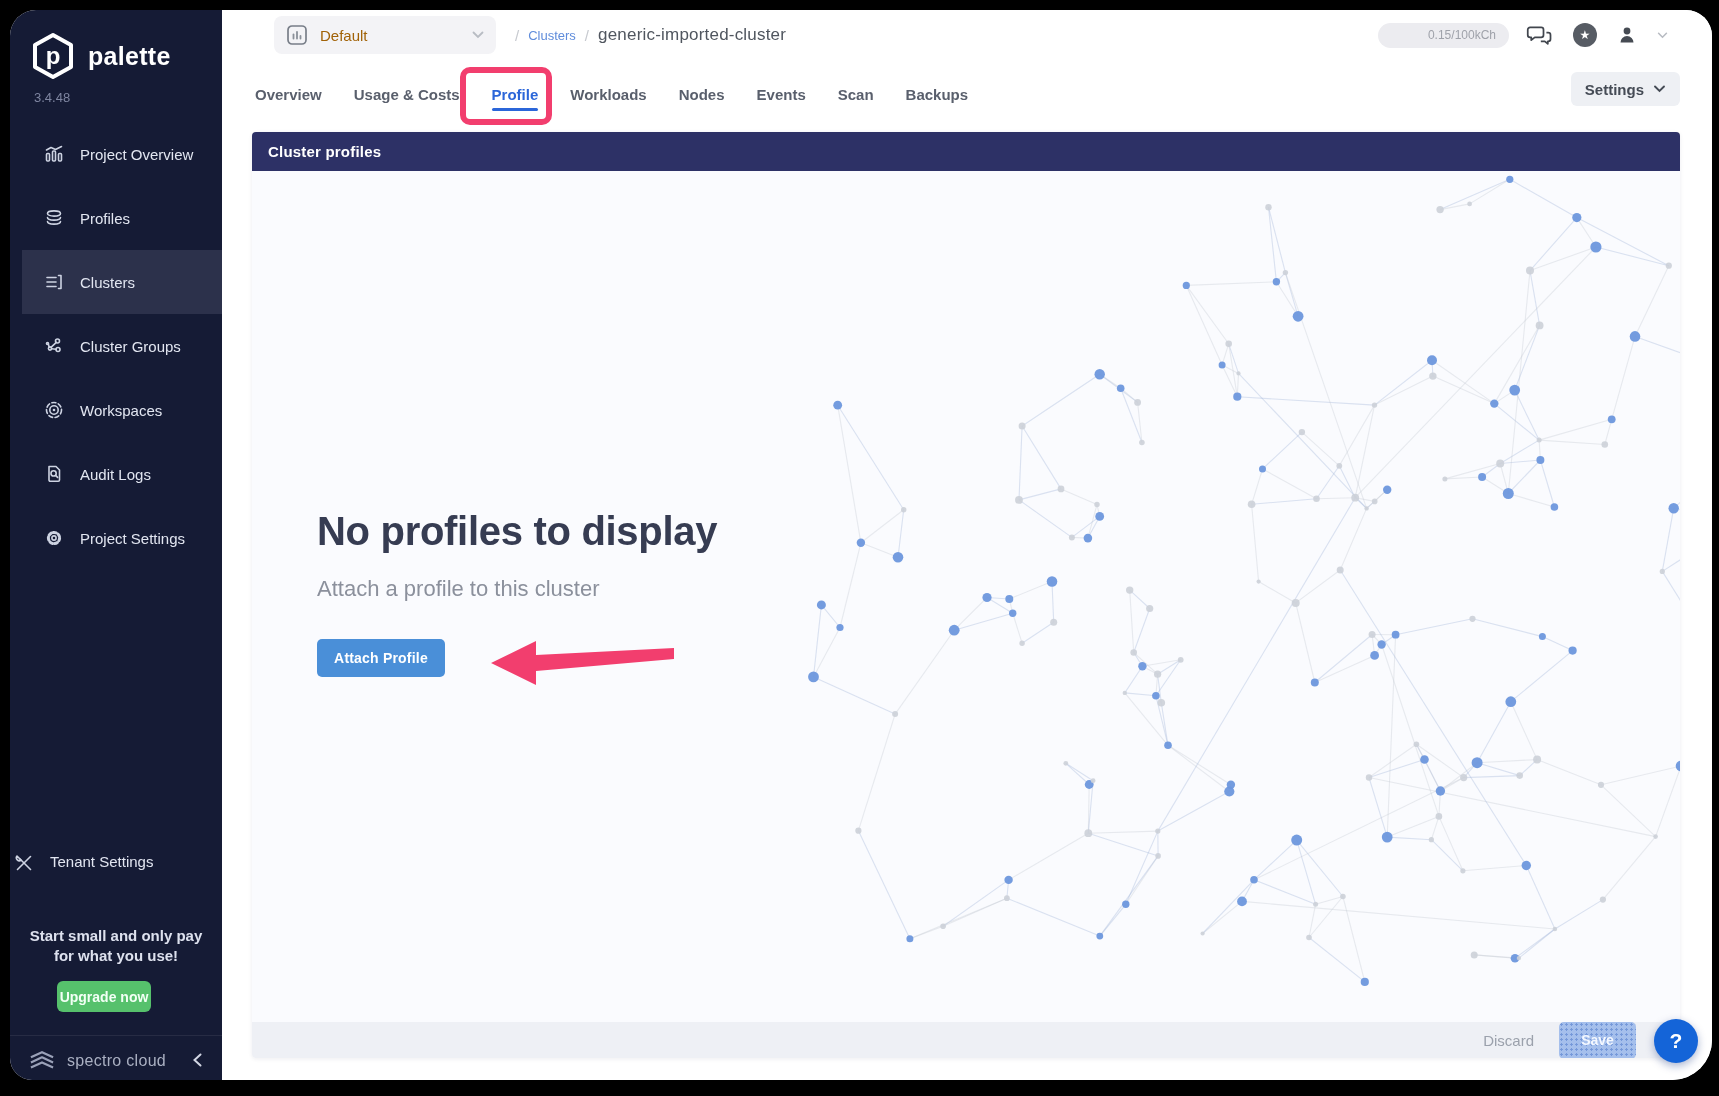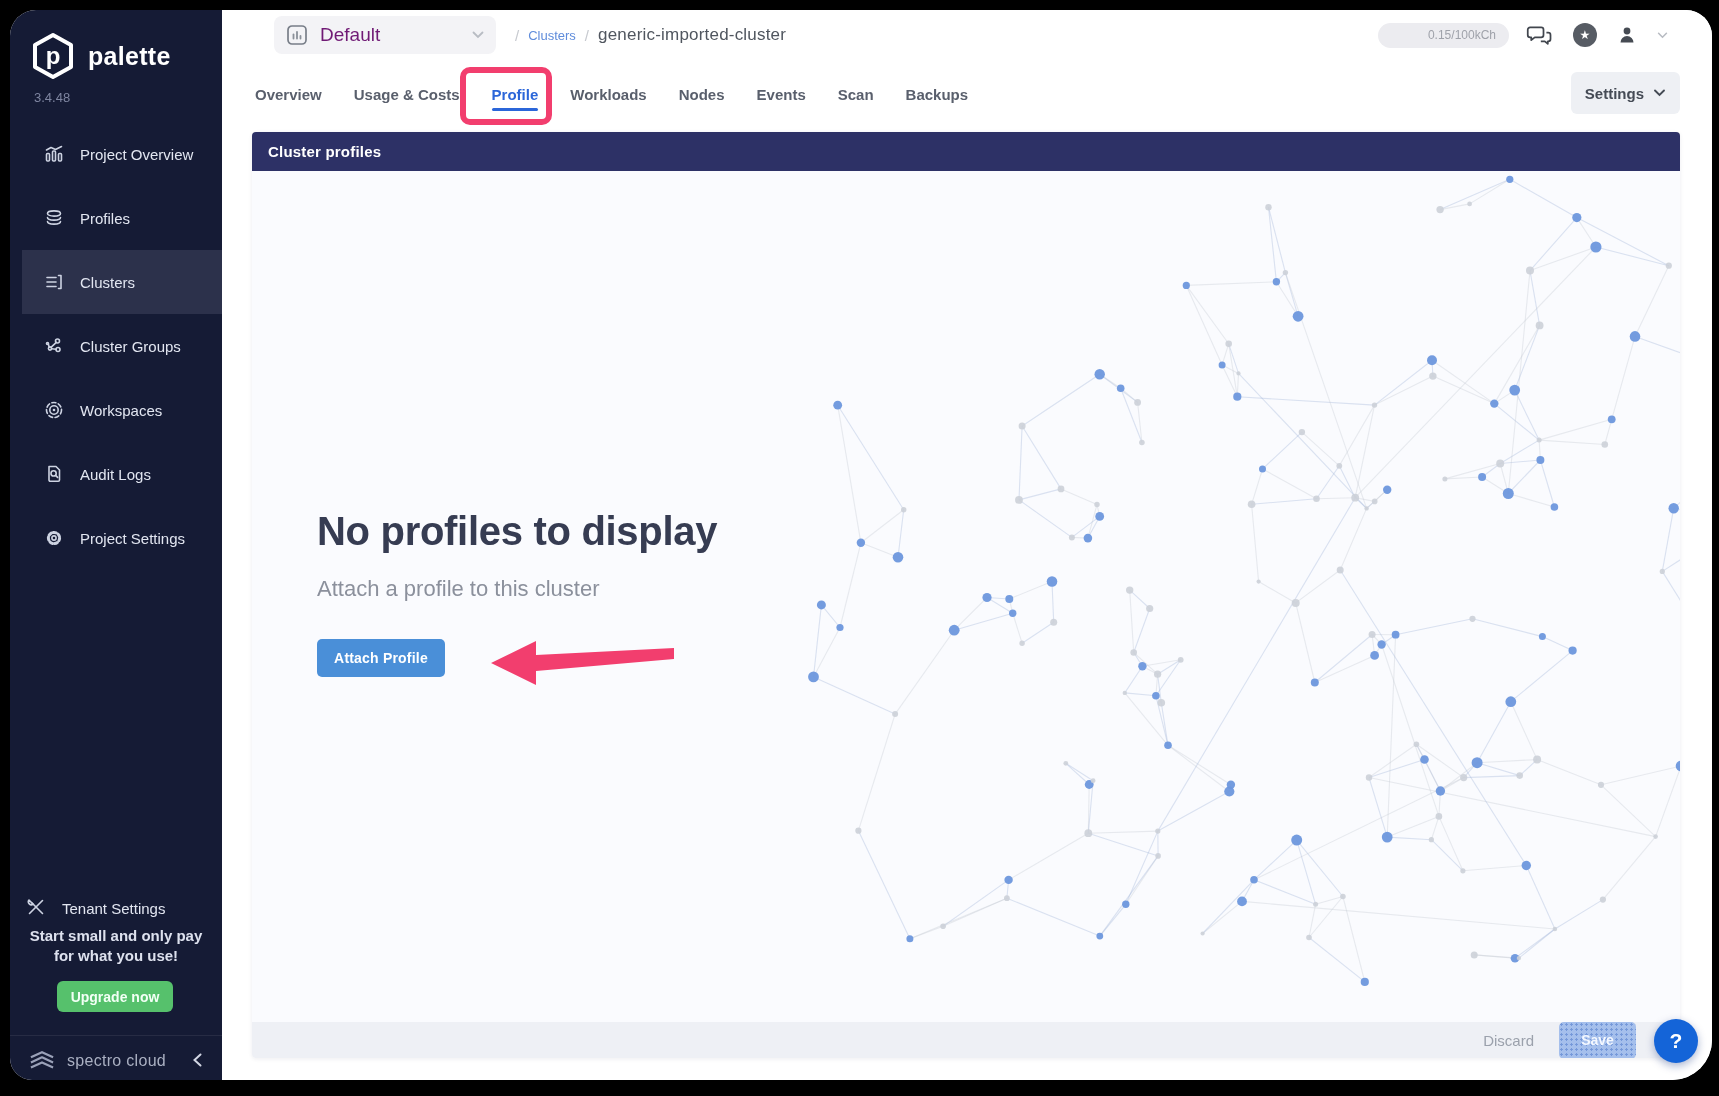--- a/index.html
+++ b/index.html
@@ -13,59 +13,59 @@
   .logo-row { position:absolute; left:20px; top:22px; display:flex; align-items:center; gap:12px; }
   .logo-hex { width:46px; height:48px; }
   .brand-name { font-size:25px; font-weight:700; color:#ffffff; letter-spacing:0.3px; }
   .version { position:absolute; left:24px; top:80px; font-size:13px; color:#7e85a0; }
   .nav { position:absolute; left:12px; top:112px; right:0; }
   .nav-item { height:64px; display:flex; align-items:center; padding-left:22px; gap:16px; cursor:pointer; }
   .nav-item.active { background:#2c314b; }
   .nav-item .nav-icon { width:20px; height:20px; flex:0 0 20px; }
   .nav-item .nav-label { font-size:15px; font-weight:500; color:#e2e6f1; }
   .icon-stroke { fill:none; stroke:#cdd3e2; stroke-width:1.6; stroke-linecap:round; stroke-linejoin:round; }
-  .tenant-item { position:absolute; left:16px; top:843px; right:0; height:64px; display:flex; align-items:flex-end; gap:16px; cursor:pointer; }
+  .tenant-item { position:absolute; left:4px; top:843px; right:0; height:64px; display:flex; align-items:flex-start; gap:16px; cursor:pointer; }
   .tenant-item .nav-label { font-size:15px; font-weight:500; color:#e2e6f1; }
   .promo-text { position:absolute; left:0; top:916px; width:212px; text-align:center;
     font-size:15px; font-weight:700; color:#dde1ee; line-height:20px; }
-  .upgrade-btn { position:absolute; left:47px; top:971px; width:116px; height:31px; background:#56c16c;
+  .upgrade-btn { position:absolute; left:47px; top:971px; width:94px; height:31px; background:#56c16c;
     border:none; border-radius:6px; color:#f2fff5; font-size:14px; font-weight:600;
     font-family:"Liberation Sans",sans-serif; cursor:pointer; }
   .side-divider { position:absolute; left:0; top:1025px; right:0; height:1px; background:rgba(255,255,255,0.08); }
   .side-footer { position:absolute; left:0; top:1032px; right:0; height:38px; display:flex; align-items:center; padding:0 16px; gap:9px; }
   .side-footer .foot-brand { font-size:16px; color:#aab0c2; letter-spacing:0.3px; }
   .collapse-btn { margin-left:auto; background:none; border:none; cursor:pointer; padding:4px; }
 
   
   .main { position:absolute; left:212px; top:0; right:0; bottom:0; background:#ffffff; }
 
   
   .project-select { position:absolute; left:52px; top:6px; width:222px; height:38px; background:#f3f3f6;
     border:none; border-radius:8px; display:flex; align-items:center; padding:0 12px; gap:12px; cursor:pointer; }
-  .project-select .sel-label { font-size:19px; color:#701a75; }
+  .project-select .sel-label { font-size:15px; color:#a16207; }
   .project-select .sel-chevron { margin-left:auto; }
   .breadcrumb { position:absolute; left:293px; top:0; height:50px; display:flex; align-items:center; gap:9px; }
   .bc-sep { font-size:15px; color:#c6c9cf; }
   .bc-link { font-size:13px; color:#5f8cdb; cursor:pointer; }
   .bc-current { font-size:17px; font-weight:500; color:#50565f; letter-spacing:0.2px; }
   .top-right { position:absolute; right:42px; top:0; height:50px; display:flex; align-items:center; gap:15px; }
   .usage-pill { width:131px; height:25px; background:#ececf0; border-radius:13px; display:flex;
     align-items:center; justify-content:flex-end; padding-right:13px; font-size:12px; color:#9fa2aa; }
   .icon-btn { background:none; border:none; cursor:pointer; display:flex; align-items:center; padding:2px; }
   .star-badge { width:24px; height:24px; border-radius:50%; background:#575c64; color:#fff;
     display:flex; align-items:center; justify-content:center; font-size:12px; }
 
   
   .tabbar { position:absolute; left:0; top:58px; right:0; height:52px; display:flex; align-items:center; padding-left:33px; gap:32px; }
   .tab { position:relative; font-size:15px; font-weight:600; color:#595f6c; cursor:pointer; padding:14px 0; }
   .tab.active { color:#2b66d9; font-weight:700; }
   .tab.active::after { content:""; position:absolute; left:0; right:0; bottom:6px; height:3px; background:#2b66d9; border-radius:2px; }
   .tab-annotation { position:absolute; left:238px; top:57px; width:92px; height:58px;
     border:6px solid #f23e6e; border-radius:10px; pointer-events:none; z-index:5; }
-  .settings-btn { position:absolute; right:32px; top:62px; height:42px; padding:0 14px; background:#eef0f4;
+  .settings-btn { position:absolute; right:32px; top:62px; height:34px; padding:0 14px; background:#eef0f4;
     border:none; border-radius:6px; display:flex; align-items:center; gap:9px; font-size:15px; font-weight:600;
     color:#454b55; font-family:"Liberation Sans",sans-serif; cursor:pointer; }
 
   
   .content-card { position:absolute; left:30px; top:122px; width:1428px; height:926px; border-radius:4px;
     box-shadow:0 1px 4px rgba(20,30,70,0.08); overflow:hidden; }
   .panel-header { height:39px; background:#2d3166; color:#fff; display:flex; align-items:center;
     padding-left:16px; font-size:15px; font-weight:600; letter-spacing:0.2px; }
   .card-body { position:relative; height:851px; background:#fafbfe; overflow:hidden; }
   .mesh-svg { position:absolute; left:0; top:0; width:1428px; height:851px; }

